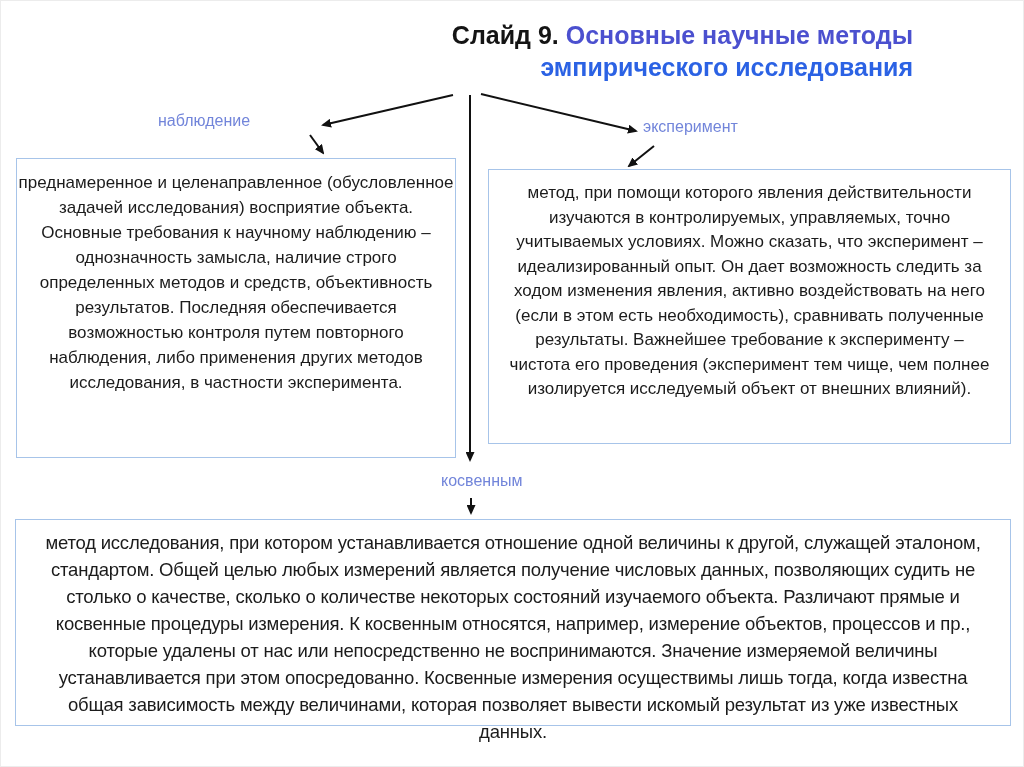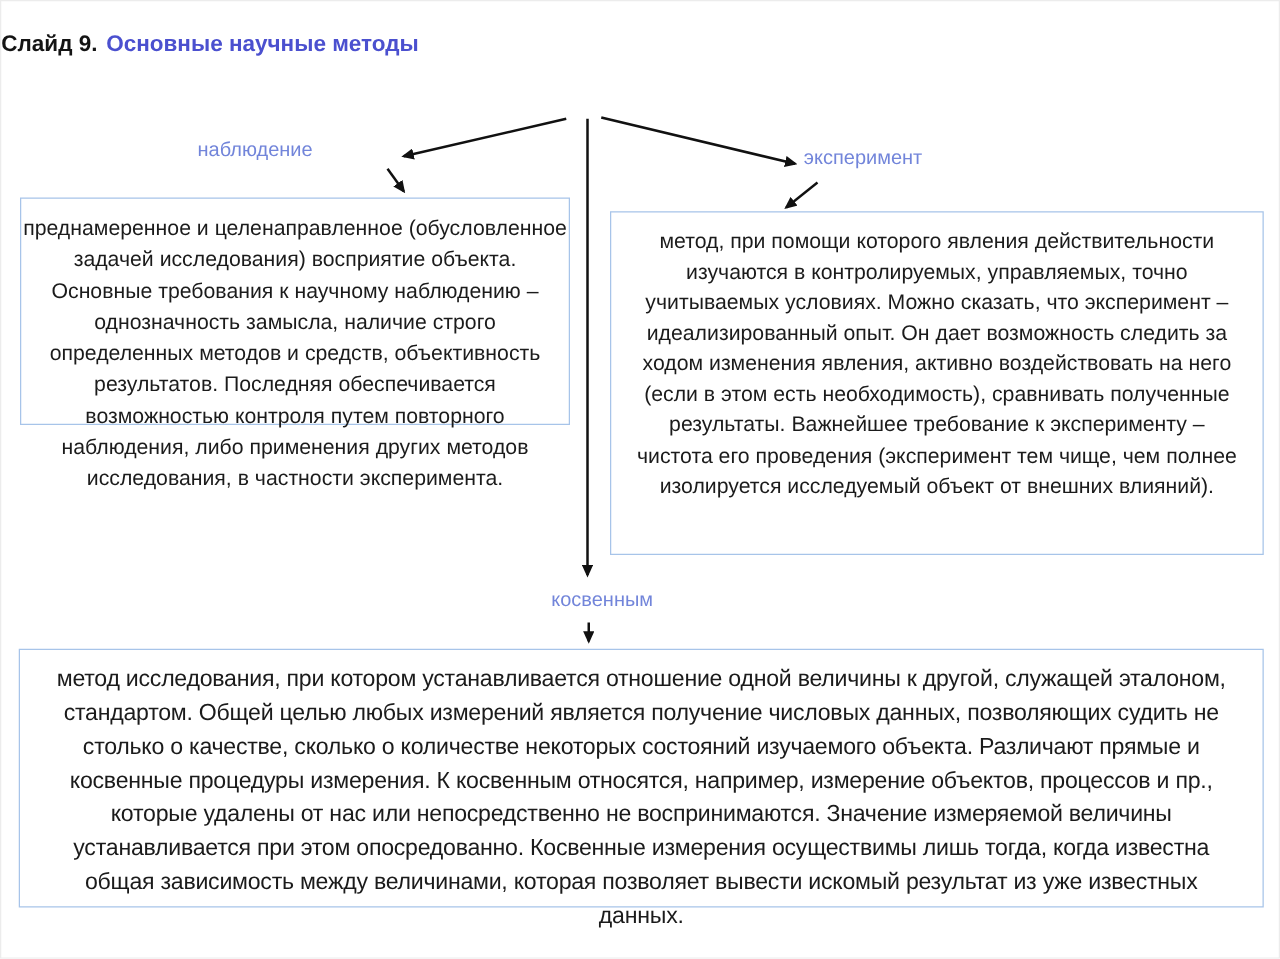--- a/index.html
+++ b/index.html
@@ -8,36 +8,36 @@
     width:1024px;height:767px;
     background:#ffffff;
     border:1px solid #ececec;
     box-sizing:border-box;
     font-family:"Liberation Sans", sans-serif;
     overflow:hidden;
   }
   .arrows{position:absolute;left:0;top:0;width:1024px;height:767px;pointer-events:none;}
   .title{
     position:absolute;left:0;top:18px;width:912px;
-    text-align:left;font-weight:bold;font-size:18px;line-height:32px;
+    text-align:right;font-weight:bold;font-size:25px;line-height:32px;
   }
   .title .t-prefix{color:#141414;margin-right:7px;}
   .title .t-rest{color:#4b50cf;}
   .title .t-line2{color:#2b62e4;}
   .node-label{
     position:absolute;color:#7285da;font-size:16px;line-height:26px;white-space:nowrap;
   }
   .def-box{
     position:absolute;background:#ffffff;
     border:1.5px solid #a7c4e9;
     box-sizing:border-box;
     text-align:center;color:#1b1b1b;
   }
   .def-box p{margin:0;}
-  .box-obs{left:15px;top:157px;width:440px;height:182px;padding:11px 0;font-size:17px;line-height:25px;}
+  .box-obs{left:15px;top:157px;width:440px;height:300px;padding:11px 0;font-size:17px;line-height:25px;}
   .box-exp{left:487px;top:168px;width:523px;height:275px;padding:11px 14px;font-size:17px;line-height:24.5px;}
   .box-meas{left:14px;top:518px;width:996px;height:207px;padding:9px 24px;font-size:18.5px;line-height:27px;letter-spacing:-0.2px;}
   .label-obs{left:157px;top:107px;}
   .label-exp{left:642px;top:113px;}
   .label-meas{left:440px;top:467px;}
 </style>
 </head>
 <body>
 
 <div class="slide">
@@ -53,20 +53,21 @@
     <line x1="469" y1="94" x2="469" y2="459" stroke="#111111" stroke-width="2" marker-end="url(#ah)"></line>
     <line x1="480" y1="93" x2="635" y2="130" stroke="#111111" stroke-width="2" marker-end="url(#ah)"></line>
     <line x1="653" y1="145" x2="628" y2="165" stroke="#111111" stroke-width="2" marker-end="url(#ah)"></line>
     <line x1="470" y1="497" x2="470" y2="512" stroke="#111111" stroke-width="2" marker-end="url(#ah)"></line>
   </svg>
 
   <div class="title">
     <div class="t-line1">
       <span class="t-prefix">Слайд 9.</span><span class="t-rest">Основные научные методы</span>
     </div>
+    <div class="t-line2">эмпирического исследования</div>
   </div>
 
   <div class="node-label label-obs">наблюдение</div>
   <div class="node-label label-exp">эксперимент</div>
   <div class="node-label label-meas">косвенным</div>
 
   <div class="def-box box-obs">
     <p>преднамеренное и целенаправленное (обусловленное задачей исследования) восприятие объекта. Основные требования к научному наблюдению – однозначность замысла, наличие строго определенных методов и средств, объективность результатов. Последняя обеспечивается возможностью контроля путем повторного наблюдения, либо применения других методов исследования, в частности эксперимента.</p>
   </div>
   <div class="def-box box-exp">

